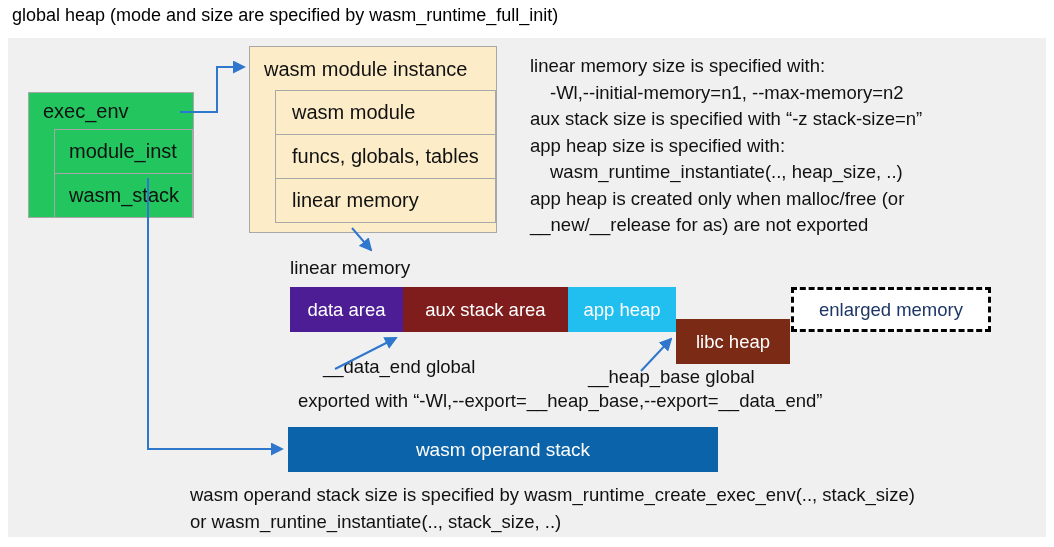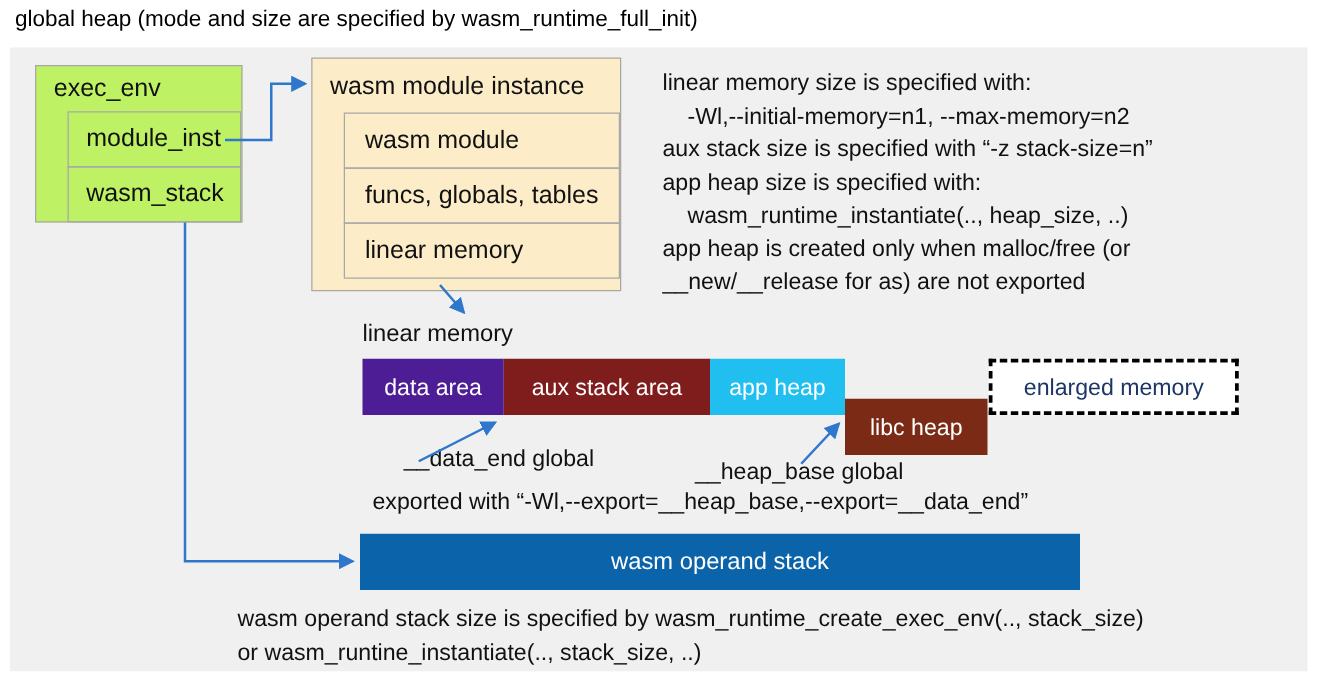--- a/index.html
+++ b/index.html
@@ -6,21 +6,21 @@
   #stage{
     position:relative;width:1054px;height:547px;overflow:hidden;
     font-family:"Liberation Sans","DejaVu Sans",sans-serif;
     color:#111;background:#ffffff;
   }
   #panel{position:absolute;left:8px;top:38px;width:1038px;height:499px;background:#f0f0f0;}
   #title{position:absolute;left:12px;top:5px;font-size:18px;color:#000;white-space:nowrap;}
 
   
   .structbox{position:absolute;border:1px solid #a8a8a8;box-sizing:border-box;}
-  .pink{background:#bef264;}
+  .pink{background:#22c55e;margin-top:40px;}
   .cream{background:#fcedc8;}
   .structbox .hdr{display:flex;align-items:center;padding-left:14px;font-size:20px;box-sizing:border-box;}
   .structbox .row{display:flex;align-items:center;padding-left:14px;font-size:20px;
     margin-left:25px;border:1px solid #a8a8a8;box-sizing:border-box;margin-top:-1px;
     width:calc(100% - 25px);}
   .structbox .row:first-of-type{margin-top:0;}
   #exec-env{left:28px;top:52px;width:166px;height:126px;}
   #exec-env .hdr{height:37px;}
   #exec-env .row{height:45px;}
   #module-instance{left:249px;top:46px;width:248px;height:187px;}
@@ -38,25 +38,25 @@
        color:#fff;font-size:18.5px;box-sizing:border-box;white-space:nowrap;}
   #seg-data{left:290px;width:113px;}
   #seg-aux{left:403px;width:165px;}
   #seg-appheap{left:568px;width:108px;}
   #seg-libc{left:676px;width:114px;}
   #seg-enlarged{left:791px;width:200px;background:#ffffff;border:3px dashed #000;color:#1d3666;}
 
   
   .anno{position:absolute;font-size:18.5px;color:#111;white-space:nowrap;}
   #anno-dataend{left:323px;top:356px;}
-  #anno-heapbase{left:556px;top:366px;text-align:right;}
+  #anno-heapbase{left:588px;top:366px;text-align:right;}
   #anno-exported{left:298px;top:390px;}
 
   
-  #operand{position:absolute;left:288px;top:427px;width:576px;height:45px;background:#0b63a9;
+  #operand{position:absolute;left:288px;top:427px;width:430px;height:45px;background:#0b63a9;
     color:#fff;display:flex;align-items:center;justify-content:center;font-size:19px;}
 
   
   #footer{position:absolute;left:190px;top:481px;font-size:18.5px;line-height:27px;color:#111;}
   #footer div{white-space:nowrap;}
 
   #arrows{position:absolute;left:0;top:0;pointer-events:none;}
 </style>
 </head>
 <body>

